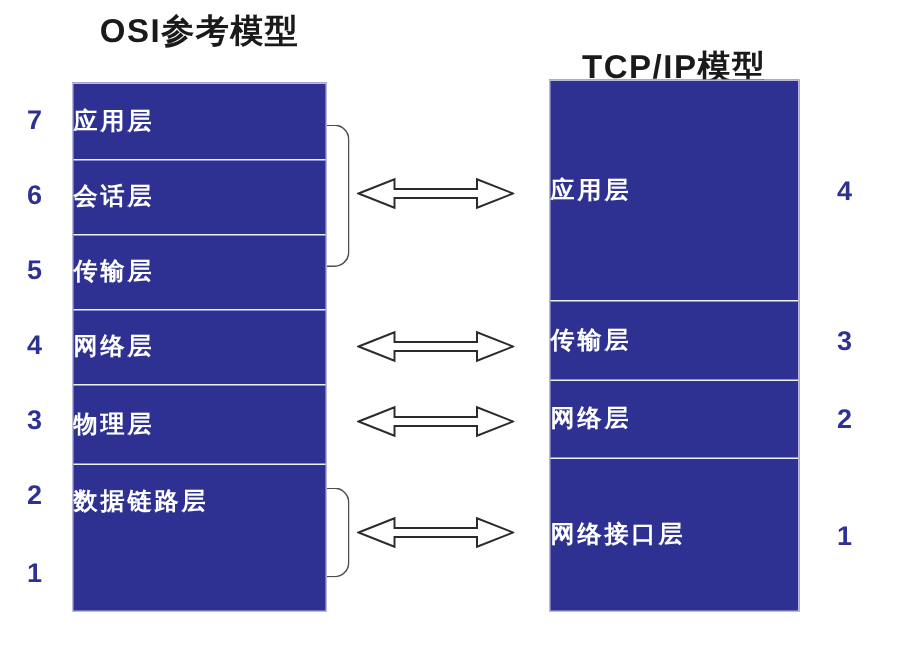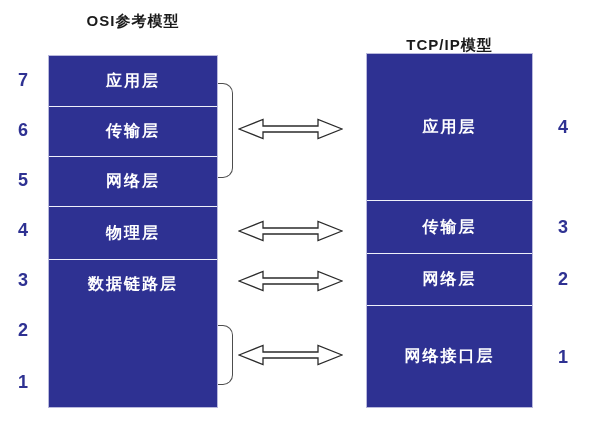--- a/index.html
+++ b/index.html
@@ -14,21 +14,21 @@
     height: 437px;
     background: #ffffff;
     overflow: hidden;
   }
   .model-title {
     position: absolute;
     top: 10px;
     height: 22px;
     line-height: 22px;
     text-align: center;
-    font-size: 15px;
+    font-size: 22px;
     font-weight: bold;
     color: #1a1a1a;
     letter-spacing: 1px;
     white-space: nowrap;
   }
   .osi-title  { left: 48px;  width: 170px; }
   .tcp-title  { left: 366px; width: 167px; margin-top: 24px; }
 
   .stack {
     position: absolute;
@@ -38,21 +38,21 @@
     display: flex;
     flex-direction: column;
   }
   .osi-stack { left: 48px;  top: 55px; width: 170px; height: 353px; }
   .tcp-stack { left: 366px; top: 53px; width: 167px; height: 355px; }
 
   .layer-row {
     box-sizing: border-box;
     display: flex;
     align-items: center;
-    justify-content: center;
+    justify-content: flex-start;
   }
   .layer-row + .layer-row { border-top: 1.5px solid #eef0fa; }
   .layer-label {
     color: #ffffff;
     font-size: 16px;
     font-weight: bold;
     letter-spacing: 2px;
     white-space: nowrap;
   }
 
@@ -91,20 +91,23 @@
 
 <div class="canvas">
 
   <div class="model-title osi-title">OSI参考模型</div>
 
   <div class="model-title tcp-title">TCP/IP模型</div>
 
   <div id="osi-stack" class="stack osi-stack">
       <div class="layer-row" style="height: 50px;">
         <span class="layer-label">应用层</span>
+      </div>
+      <div class="layer-row" style="height: 50px;">
+        <span class="layer-label">会话层</span>
       </div>
       <div class="layer-row" style="height: 50px;">
         <span class="layer-label">传输层</span>
       </div>
       <div class="layer-row" style="height: 50px;">
         <span class="layer-label">网络层</span>
       </div>
       <div class="layer-row" style="height: 53px;">
         <span class="layer-label">物理层</span>
       </div>

